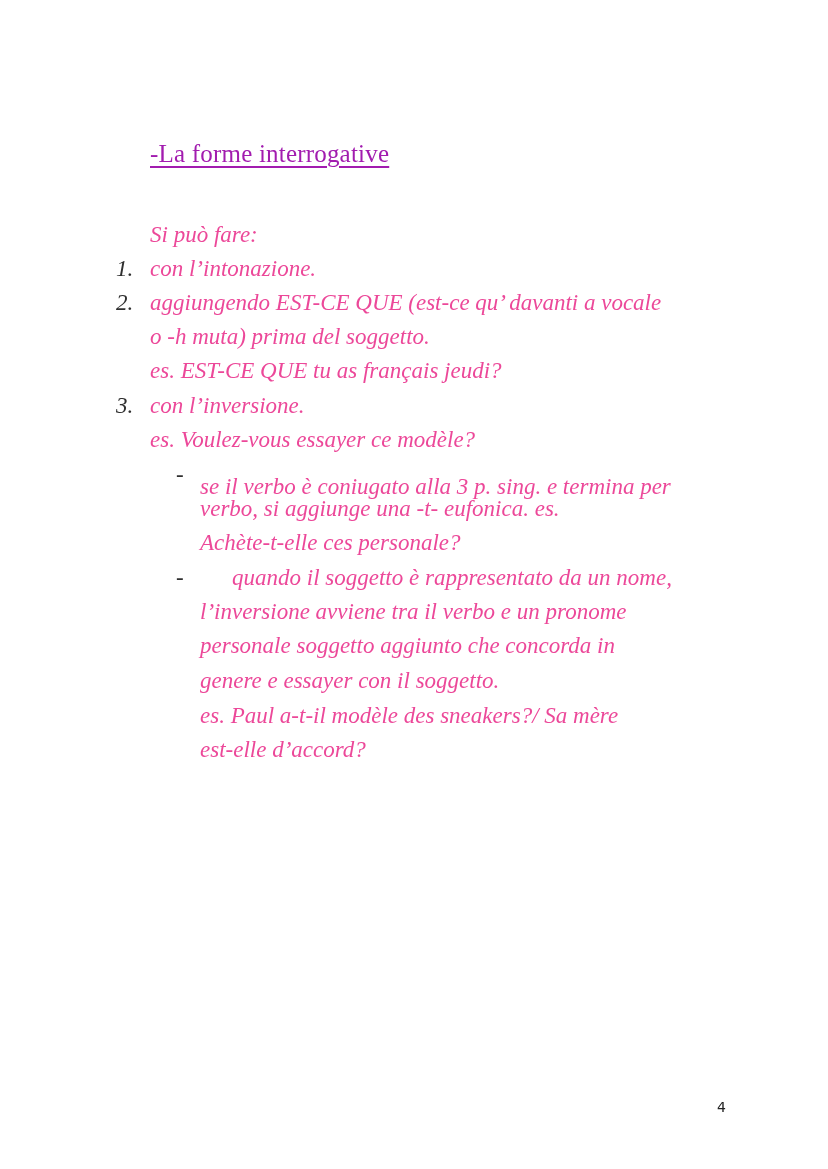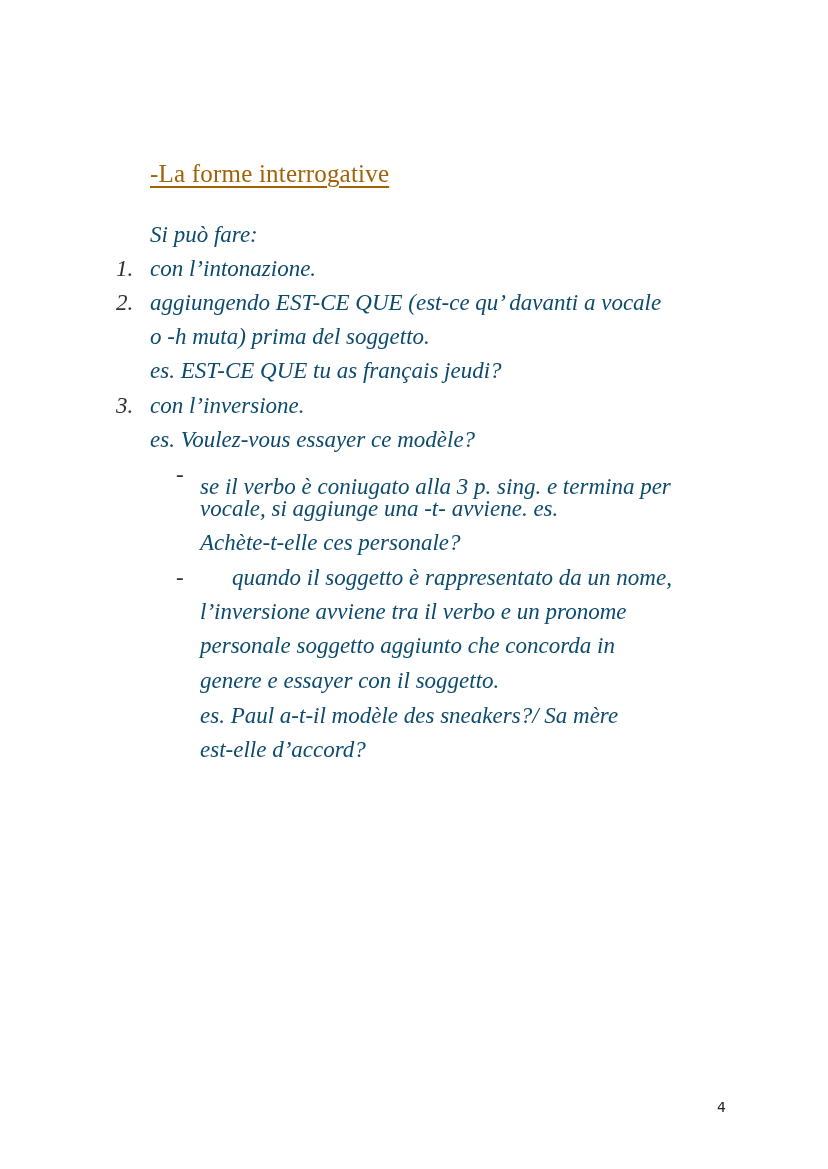--- a/index.html
+++ b/index.html
@@ -33,21 +33,21 @@
       top: 0;
       width: 828px;
     }
     .line {
       position: absolute;
       font-family: "Liberation Serif", "DejaVu Serif", serif;
       font-style: italic;
       font-size: 23px;
       line-height: 34px;
       white-space: nowrap;
-      color: #0c4a6e;
+      color: #ec4899;
     }
     .num {
       position: absolute;
       font-family: "Liberation Serif", "DejaVu Serif", serif;
       font-style: italic;
       font-size: 23px;
       line-height: 34px;
       color: #2f2f2f;
     }
     .dash {
@@ -65,41 +65,41 @@
       font-family: "DejaVu Sans", "Liberation Sans", sans-serif;
       font-size: 14px;
       color: #222222;
     }
   </style>
 </head>
 <body>
 
 <div>
 
-  <div class="heading" style="color: #a16207; margin-top: 20px;">-La forme interrogative</div>
+  <div class="heading" style="color: #a21caf;">-La forme interrogative</div>
 
   <div class="body-text">
 
     <div class="line" style="left:150px; top:218px;">Si può fare:</div>
 
     <div class="num" style="left:116px; top:252px;">1.</div>
     <div class="line" style="left:150px; top:252px;">con l’intonazione.</div>
 
     <div class="num" style="left:116px; top:286px;">2.</div>
     <div class="line" style="left:150px; top:286px;">aggiungendo EST-CE QUE (est-ce qu’ davanti a vocale</div>
     <div class="line" style="left:150px; top:320px;">o -h muta) prima del soggetto.</div>
     <div class="line" style="left:150px; top:354px;">es. EST-CE QUE tu as français jeudi?</div>
 
     <div class="num" style="left:116px; top:389px;">3.</div>
     <div class="line" style="left:150px; top:389px;">con l’inversione.</div>
     <div class="line" style="left:150px; top:423px;">es. Voulez-vous essayer ce modèle?</div>
 
     <div class="dash" style="left:176px; top:458px;">-</div>
     <div class="line" style="left:200px; top:458px;margin-top:12px;">se il verbo è coniugato alla 3 p. sing.  e termina per</div>
-    <div class="line" style="left:200px; top:492px;">vocale, si aggiunge una -t- avviene.  es.</div>
+    <div class="line" style="left:200px; top:492px;">verbo, si aggiunge una -t- eufonica.  es.</div>
     <div class="line" style="left:200px; top:526px;">Achète-t-elle ces personale?</div>
 
     <div class="dash" style="left:176px; top:561px;">-</div>
     <div class="line" style="left:200px; top:561px;margin-left:32px;">quando il soggetto è rappresentato da un nome,</div>
     <div class="line" style="left:200px; top:595px;">l’inversione avviene tra il verbo e un pronome</div>
     <div class="line" style="left:200px; top:629px;text-align:center;">personale soggetto aggiunto che concorda in</div>
     <div class="line" style="left:200px; top:664px;">genere e essayer con il soggetto.</div>
     <div class="line" style="left:200px; top:699px;">es. Paul a-t-il modèle des sneakers?/ Sa mère</div>
     <div class="line" style="left:200px; top:733px;">est-elle d’accord?</div>
 

